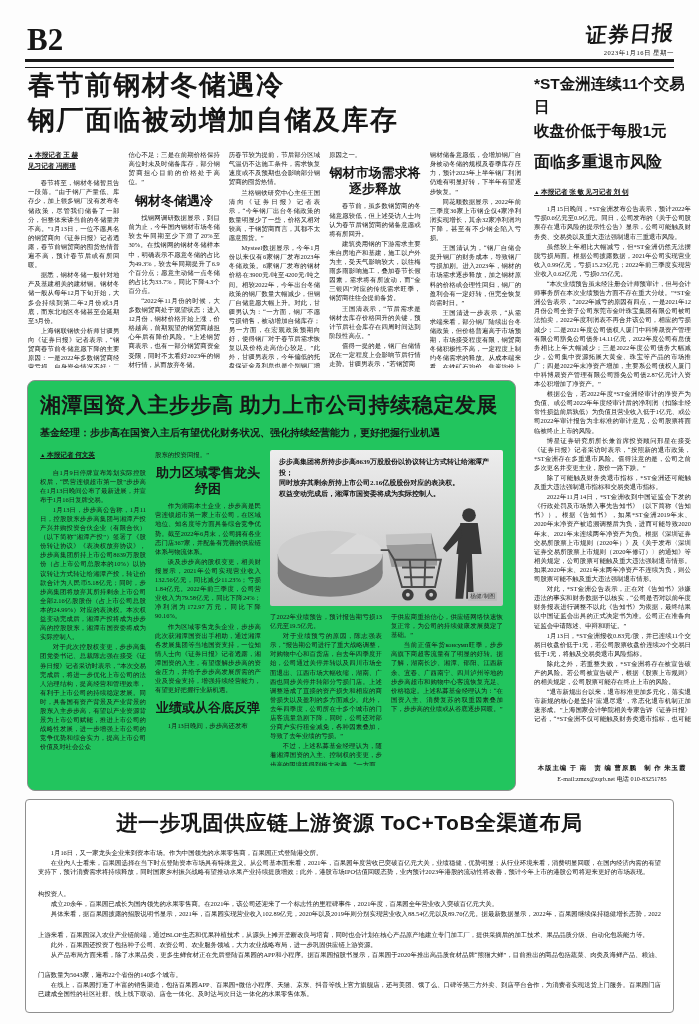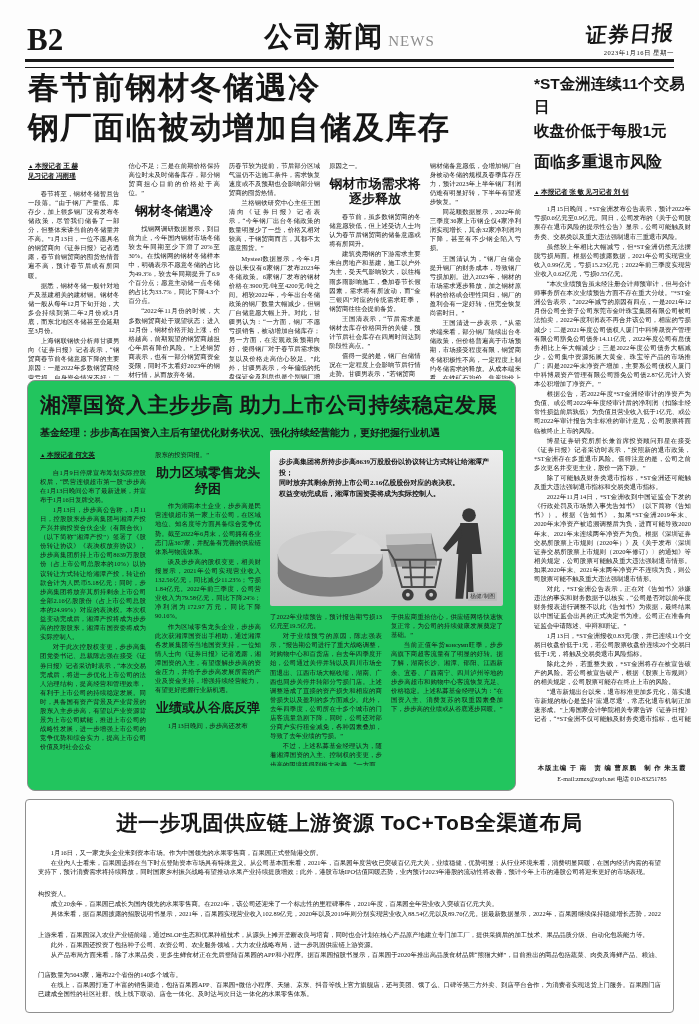--- a/index.html
+++ b/index.html
@@ -19,21 +19,21 @@
   
   .para{font-size:6.4px;line-height:1.42;text-align:justify;text-indent:2em;margin:0 0 1px 0;}
   .t-c{text-indent:0;}
   .t-h{text-indent:0;text-align:center;font-weight:bold;font-size:13px;
        font-family:"Liberation Sans",sans-serif;margin:6px 0 5px 0;line-height:1.2;}
   .byline{font-size:6.6px;font-weight:bold;text-decoration:underline;margin-bottom:7px;line-height:1.6;}
   .byline .mk{font-size:5.5px;}
 
   
   .steel{position:absolute;left:28px;top:68px;width:493px;}
-  .steel-h{font-size:31px;font-weight:bold;line-height:1.3;font-family:Liberation Serif, serif;letter-spacing:1.5px;}
+  .steel-h{font-size:27px;font-weight:bold;line-height:1.3;font-family:Liberation Serif, serif;letter-spacing:1.5px;}
   .steel-cols{display:flex;gap:9px;margin-top:12px;height:218px;overflow:hidden;}
   .ncol{flex:1;overflow:hidden;}
 
   
   .sidebar{position:absolute;left:534px;top:72px;width:157px;}
   .sb-title{font-size:15.5px;font-weight:bold;line-height:1.5;font-family:"Liberation Sans",sans-serif;}
   .sb-sub{font-size:16px;font-weight:bold;margin-top:10px;font-family:"Liberation Sans",sans-serif;}
   .sb-byline{margin-top:14px;}
   .sb-body{margin-top:4px;height:518px;overflow:hidden;}
 
@@ -61,24 +61,20 @@
   .bgy{position:absolute;left:25px;top:799px;width:649px;height:214px;border:1px solid #8f8f8f;
        border-radius:4px;background:#fff;box-sizing:border-box;padding:9px 12px;}
   .bgy-title{text-align:center;font-size:21px;font-weight:bold;font-family:"Liberation Sans",sans-serif;letter-spacing:.5px;}
   .bgy-cols{display:flex;gap:11px;margin-top:11px;height:152px;overflow:hidden;flex-direction:column;}
 </style>
 </head>
 <body>
 
 <div class="hdr">
   <div class="pageno">B2</div>
-  <div class="section-wrap">
-    <span class="section-cn">公司新闻</span>
-    <span class="section-en">NEWS</span>
-  </div>
   <div class="mast">
     <div class="mast-logo">证券日报</div>
     <div class="mast-date">2023年1月16日 星期一</div>
   </div>
 </div>
 <div class="rules"></div>
 
 <div class="steel">
   <div class="steel-h">春节前钢材冬储遇冷</div>
   <div class="steel-h">钢厂面临被动增加自储及库存</div>

